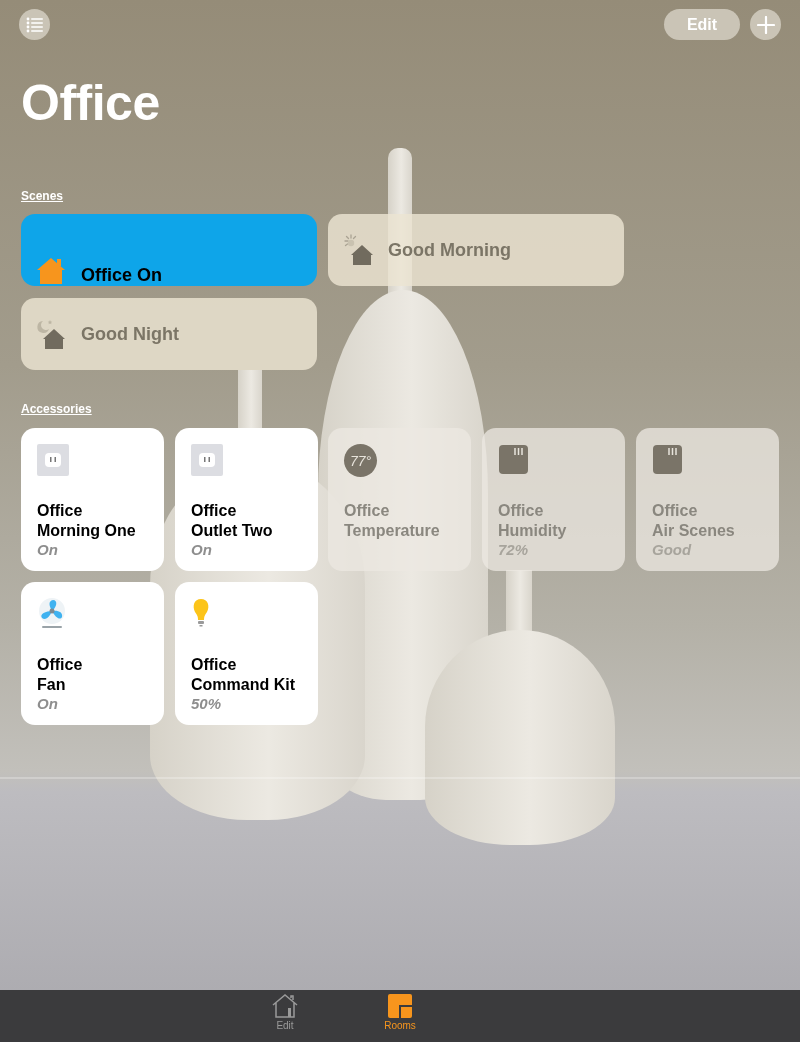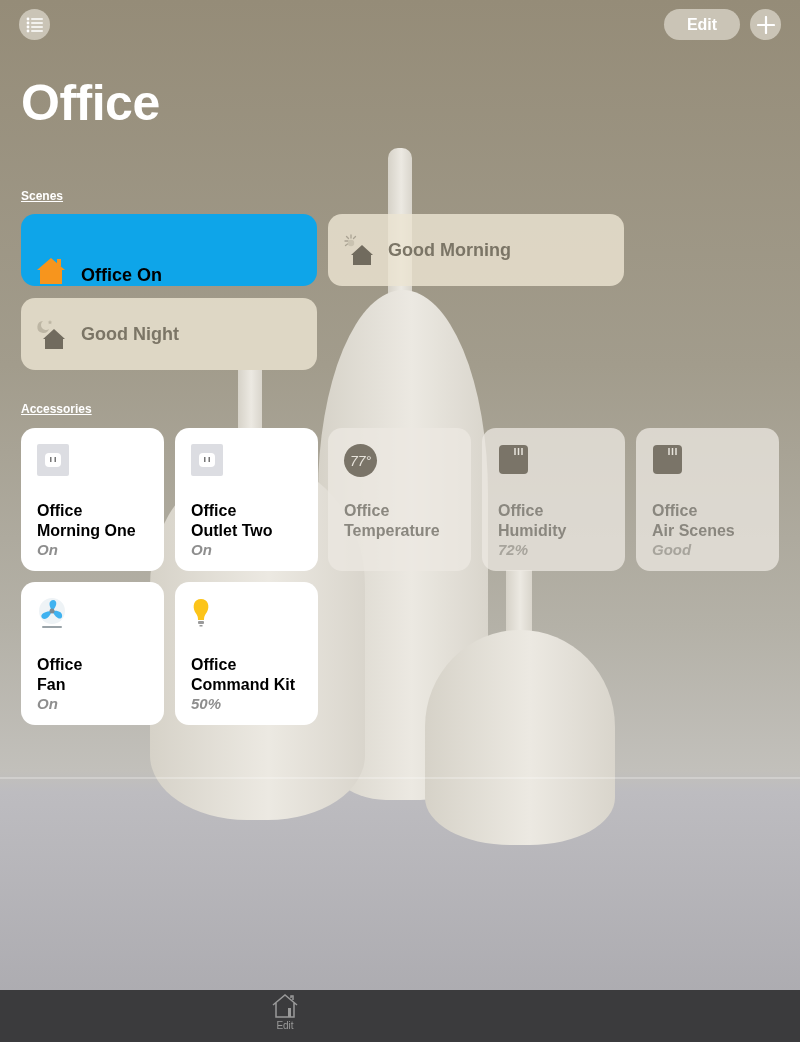--- a/index.html
+++ b/index.html
@@ -218,13 +218,20 @@
 
 <div class="tabbar">
   <div class="tab inactive" style="left:235px;">
     <svg width="30" height="26" viewBox="0 0 30 26">
       <path d="M3 12 L15 2 L27 12 M6 10 V24 H24 V10" fill="none" stroke="#9a9a9a" stroke-width="1.5"></path>
       <rect x="18" y="15" width="3" height="9" fill="#9a9a9a"></rect>
       <path d="M21 5 V3 H23 V7" fill="none" stroke="#9a9a9a" stroke-width="1.5"></path>
     </svg>
     <span class="label">Edit</span>
   </div>
+  <div class="tab active" style="left:350px;">
+    <svg width="26" height="26" viewBox="0 0 26 26">
+      <rect x="1" y="1" width="24" height="24" rx="2" fill="#f7951d"></rect>
+      <path d="M13 25 V13 H25" fill="none" stroke="#3b3b3d" stroke-width="2"></path>
+    </svg>
+    <span class="label">Rooms</span>
+  </div>
 </div>
 
 </body></html>

